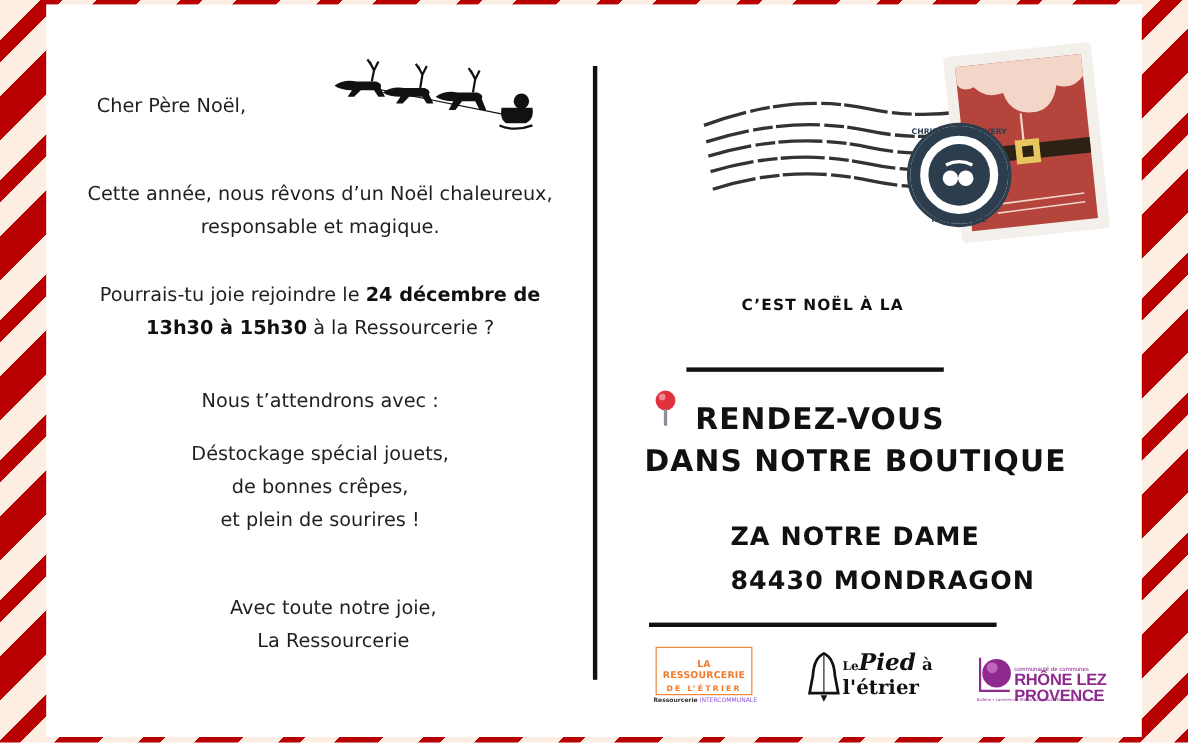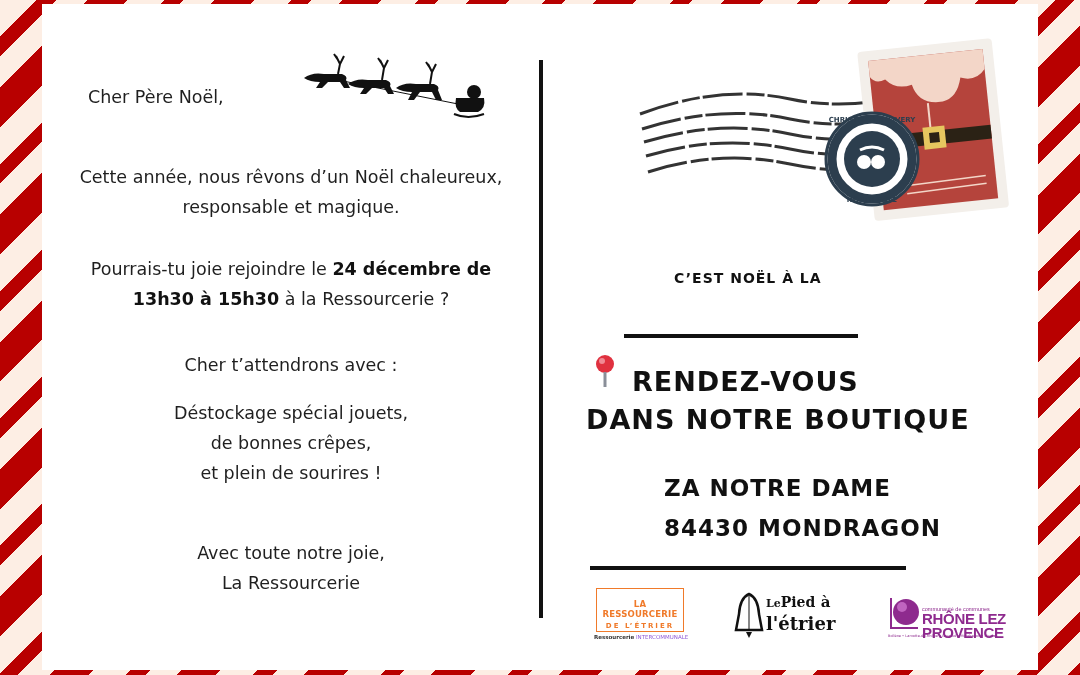--- a/index.html
+++ b/index.html
@@ -46,29 +46,29 @@
     <div class="ltxt" style="left:0;width:498px;top:158px;">
       <div>Cette année, nous rêvons d’un Noël chaleureux,</div>
       <div>responsable et magique.</div>
     </div>
 
     <div class="ltxt" style="left:0;width:498px;top:250px;">
       <div><span>Pourrais-tu joie rejoindre le </span><b>24 décembre de</b></div>
       <div><b>13h30 à 15h30</b><span> à la Ressourcerie ?</span></div>
     </div>
 
-    <div class="ltxt" style="left:0;width:498px;top:346px;">Cher t’attendrons avec :</div>
+    <div class="ltxt" style="left:0;width:498px;top:346px;">Nous t’attendrons avec :</div>
 
     <div class="ltxt" style="left:0;width:498px;top:394px;">
       <div>Déstockage spécial jouets,</div>
       <div>de bonnes crêpes,</div>
       <div>et plein de sourires !</div>
     </div>
 
-    <div class="ltxt" style="left:0;width:498px;top:534px;">
+    <div class="ltxt" style="left:0;width:498px;top:534px;padding-left:12px;">
       <div>Avec toute notre joie,</div>
       <div>La Ressourcerie</div>
     </div>
   </div>
 
   <div class="divider"></div>
 
   <svg style="position:absolute;left:578px;top:20px;" width="400" height="200" viewBox="0 0 400 200">
 
     <g stroke="#333" stroke-width="3" fill="none" stroke-dasharray="40 4 18 3">
@@ -133,21 +133,21 @@
     <div style="font-size:5.5px;margin-top:2px;white-space:nowrap;"><span style="color:#333;font-weight:bold;">Ressourcerie</span> <span style="color:#8e5ad8;">INTERCOMMUNALE</span></div>
   </div>
 
   <div class="logo" style="left:690px;top:586px;width:120px;height:50px;">
     <svg style="position:absolute;left:2px;top:0;" width="30" height="50" viewBox="0 0 30 50">
       <path d="M15 4 Q6 8 5 24 L2 40 L28 40 L25 24 Q24 8 15 4 Z" fill="none" stroke="#111" stroke-width="2.5"></path>
       <line x1="15" y1="6" x2="15" y2="40" stroke="#111" stroke-width="1"></line>
       <path d="M12 42 L18 42 L15 48 Z" fill="#111"></path>
     </svg>
     <div style="position:absolute;left:34px;top:2px;font-family:'DejaVu Serif',serif;font-weight:bold;color:#111;line-height:20px;">
-      <div><span style="font-size:11px;">Le</span><span style="font-size:14px;">Pied</span> <span style="font-size:15px;">à</span></div>
+      <div><span style="font-size:11px;">Le</span><span style="font-size:21px;font-style:italic;">Pied</span> <span style="font-size:15px;">à</span></div>
       <div style="font-size:18px;">l'étrier</div>
     </div>
   </div>
 
   <div class="logo" style="left:846px;top:590px;width:120px;height:50px;">
     <svg style="position:absolute;left:0;top:2px;" width="34" height="36" viewBox="0 0 34 36">
       <path d="M3 2 L3 32 L30 32" stroke="#8e2a8e" stroke-width="2" fill="none"></path>
       <circle cx="18" cy="16" r="13" fill="#8e2a8e"></circle>
       <circle cx="14" cy="11" r="5" fill="#c064c0"></circle>
     </svg>

